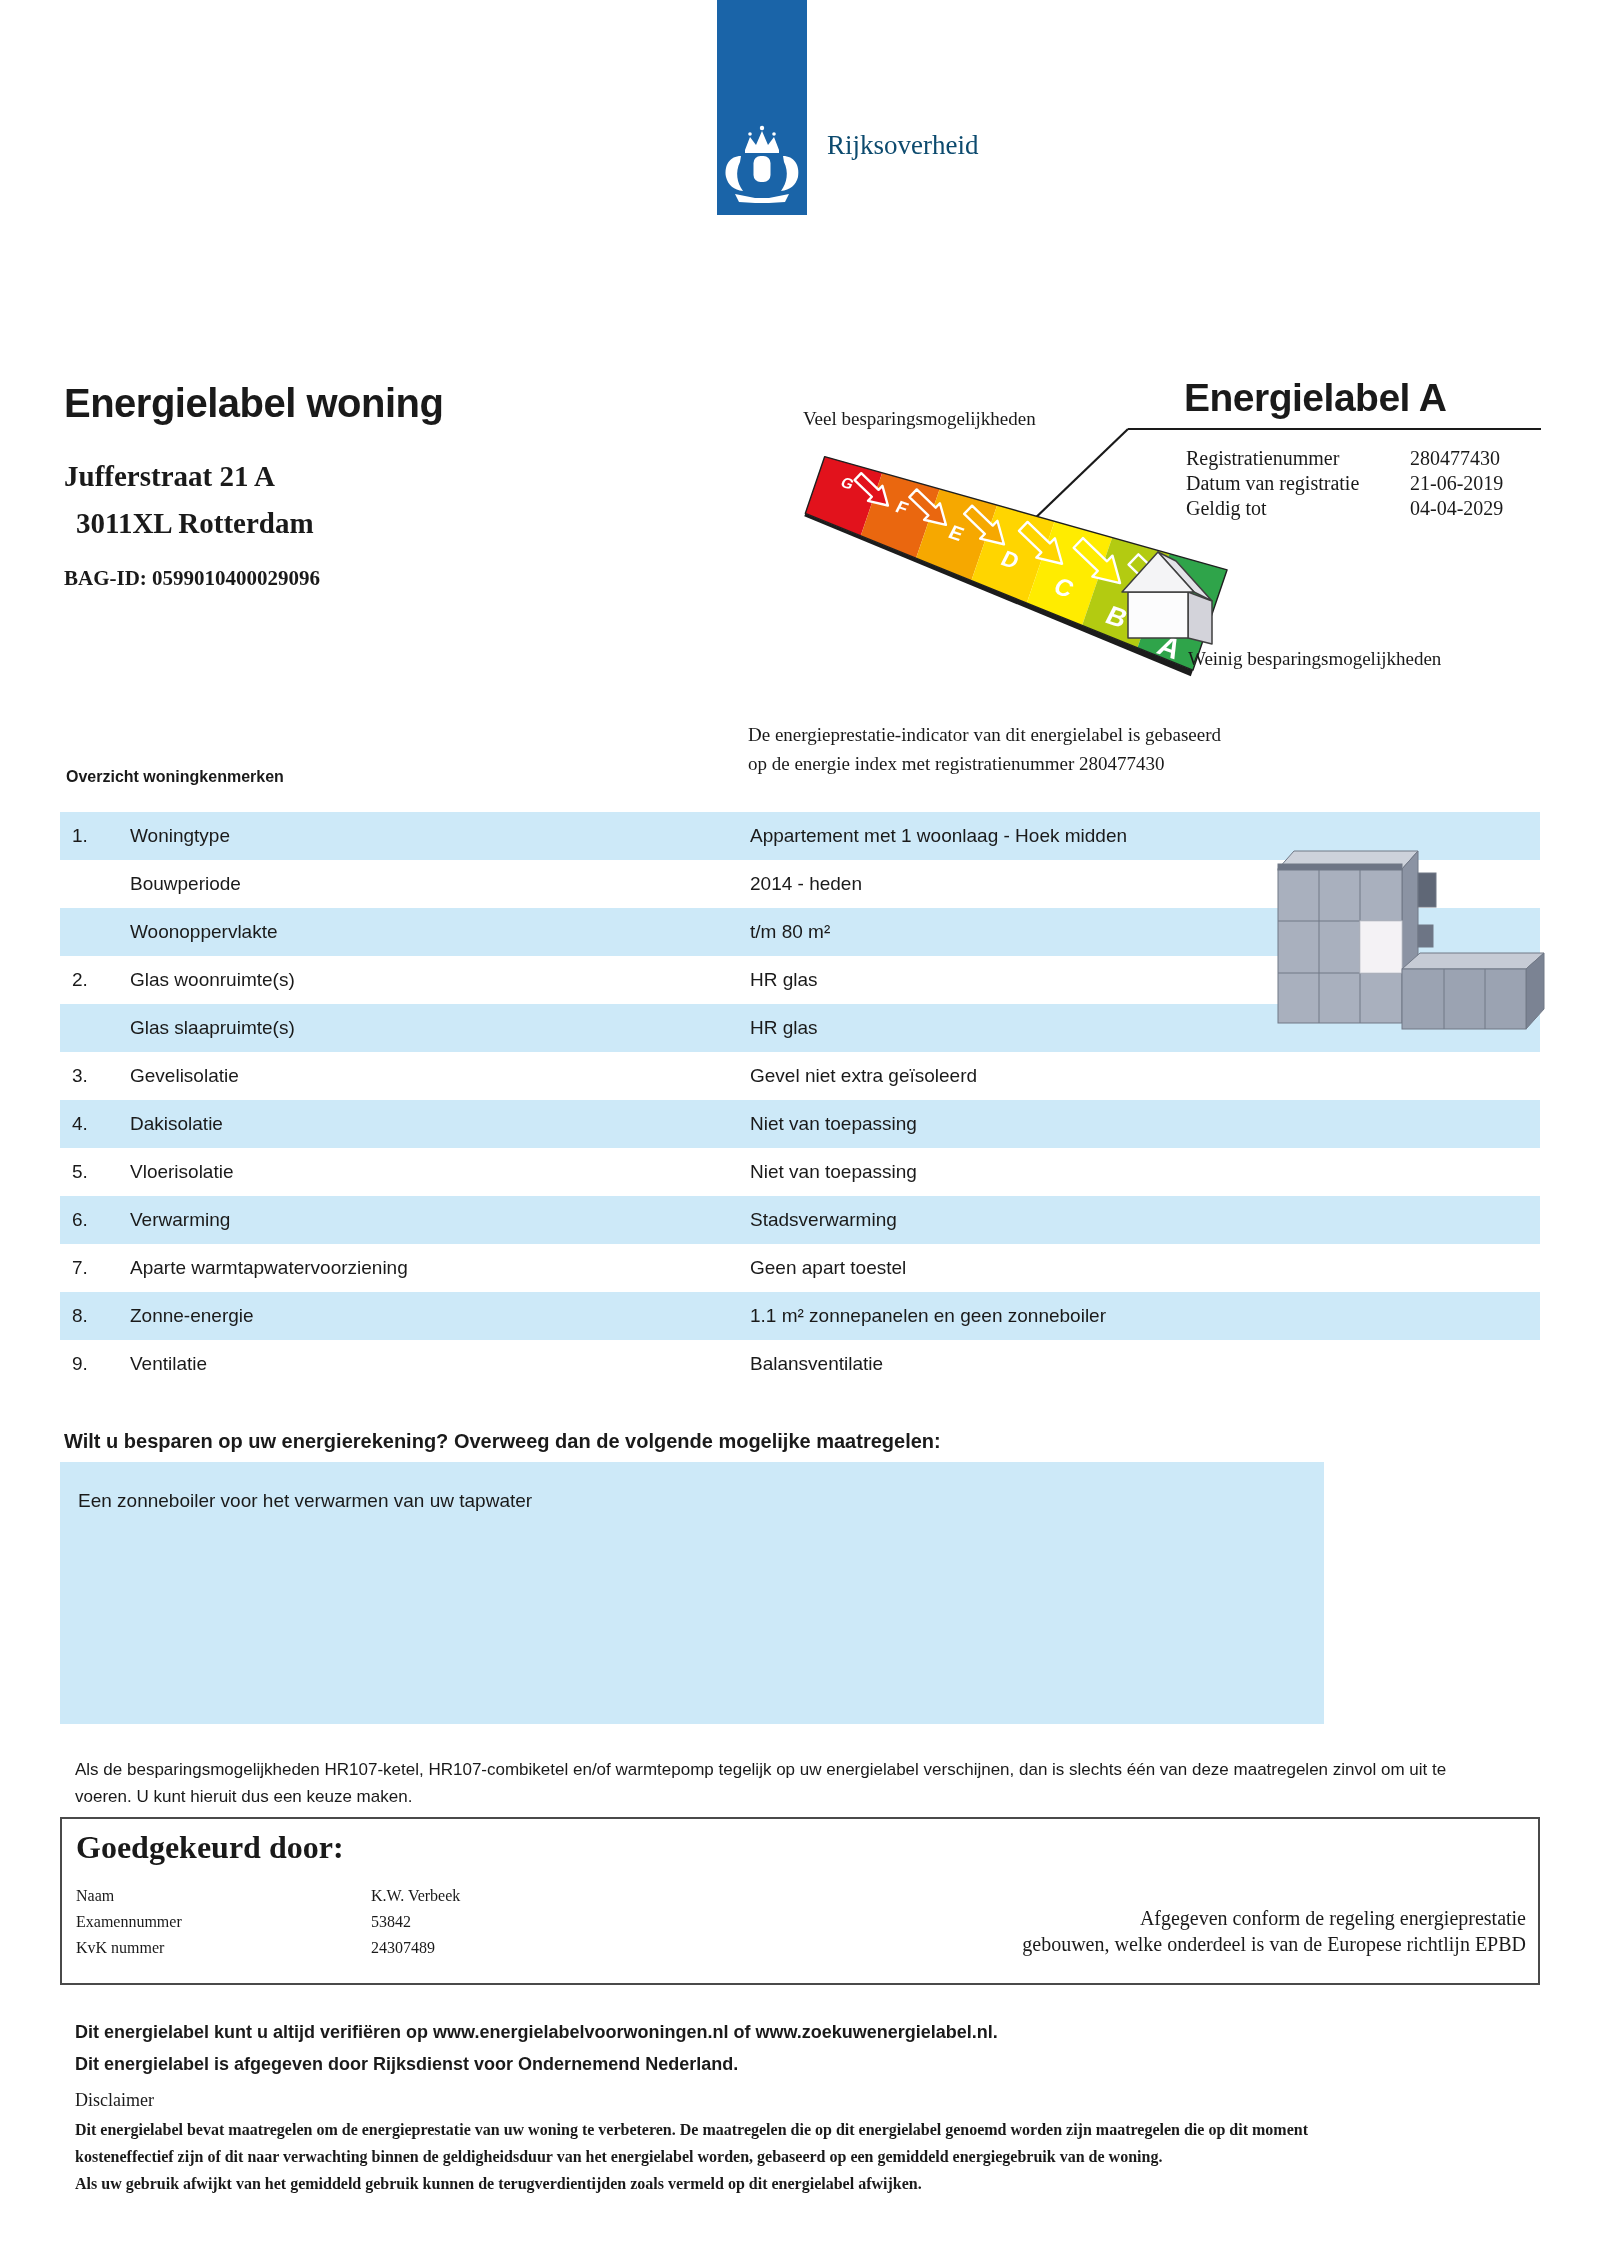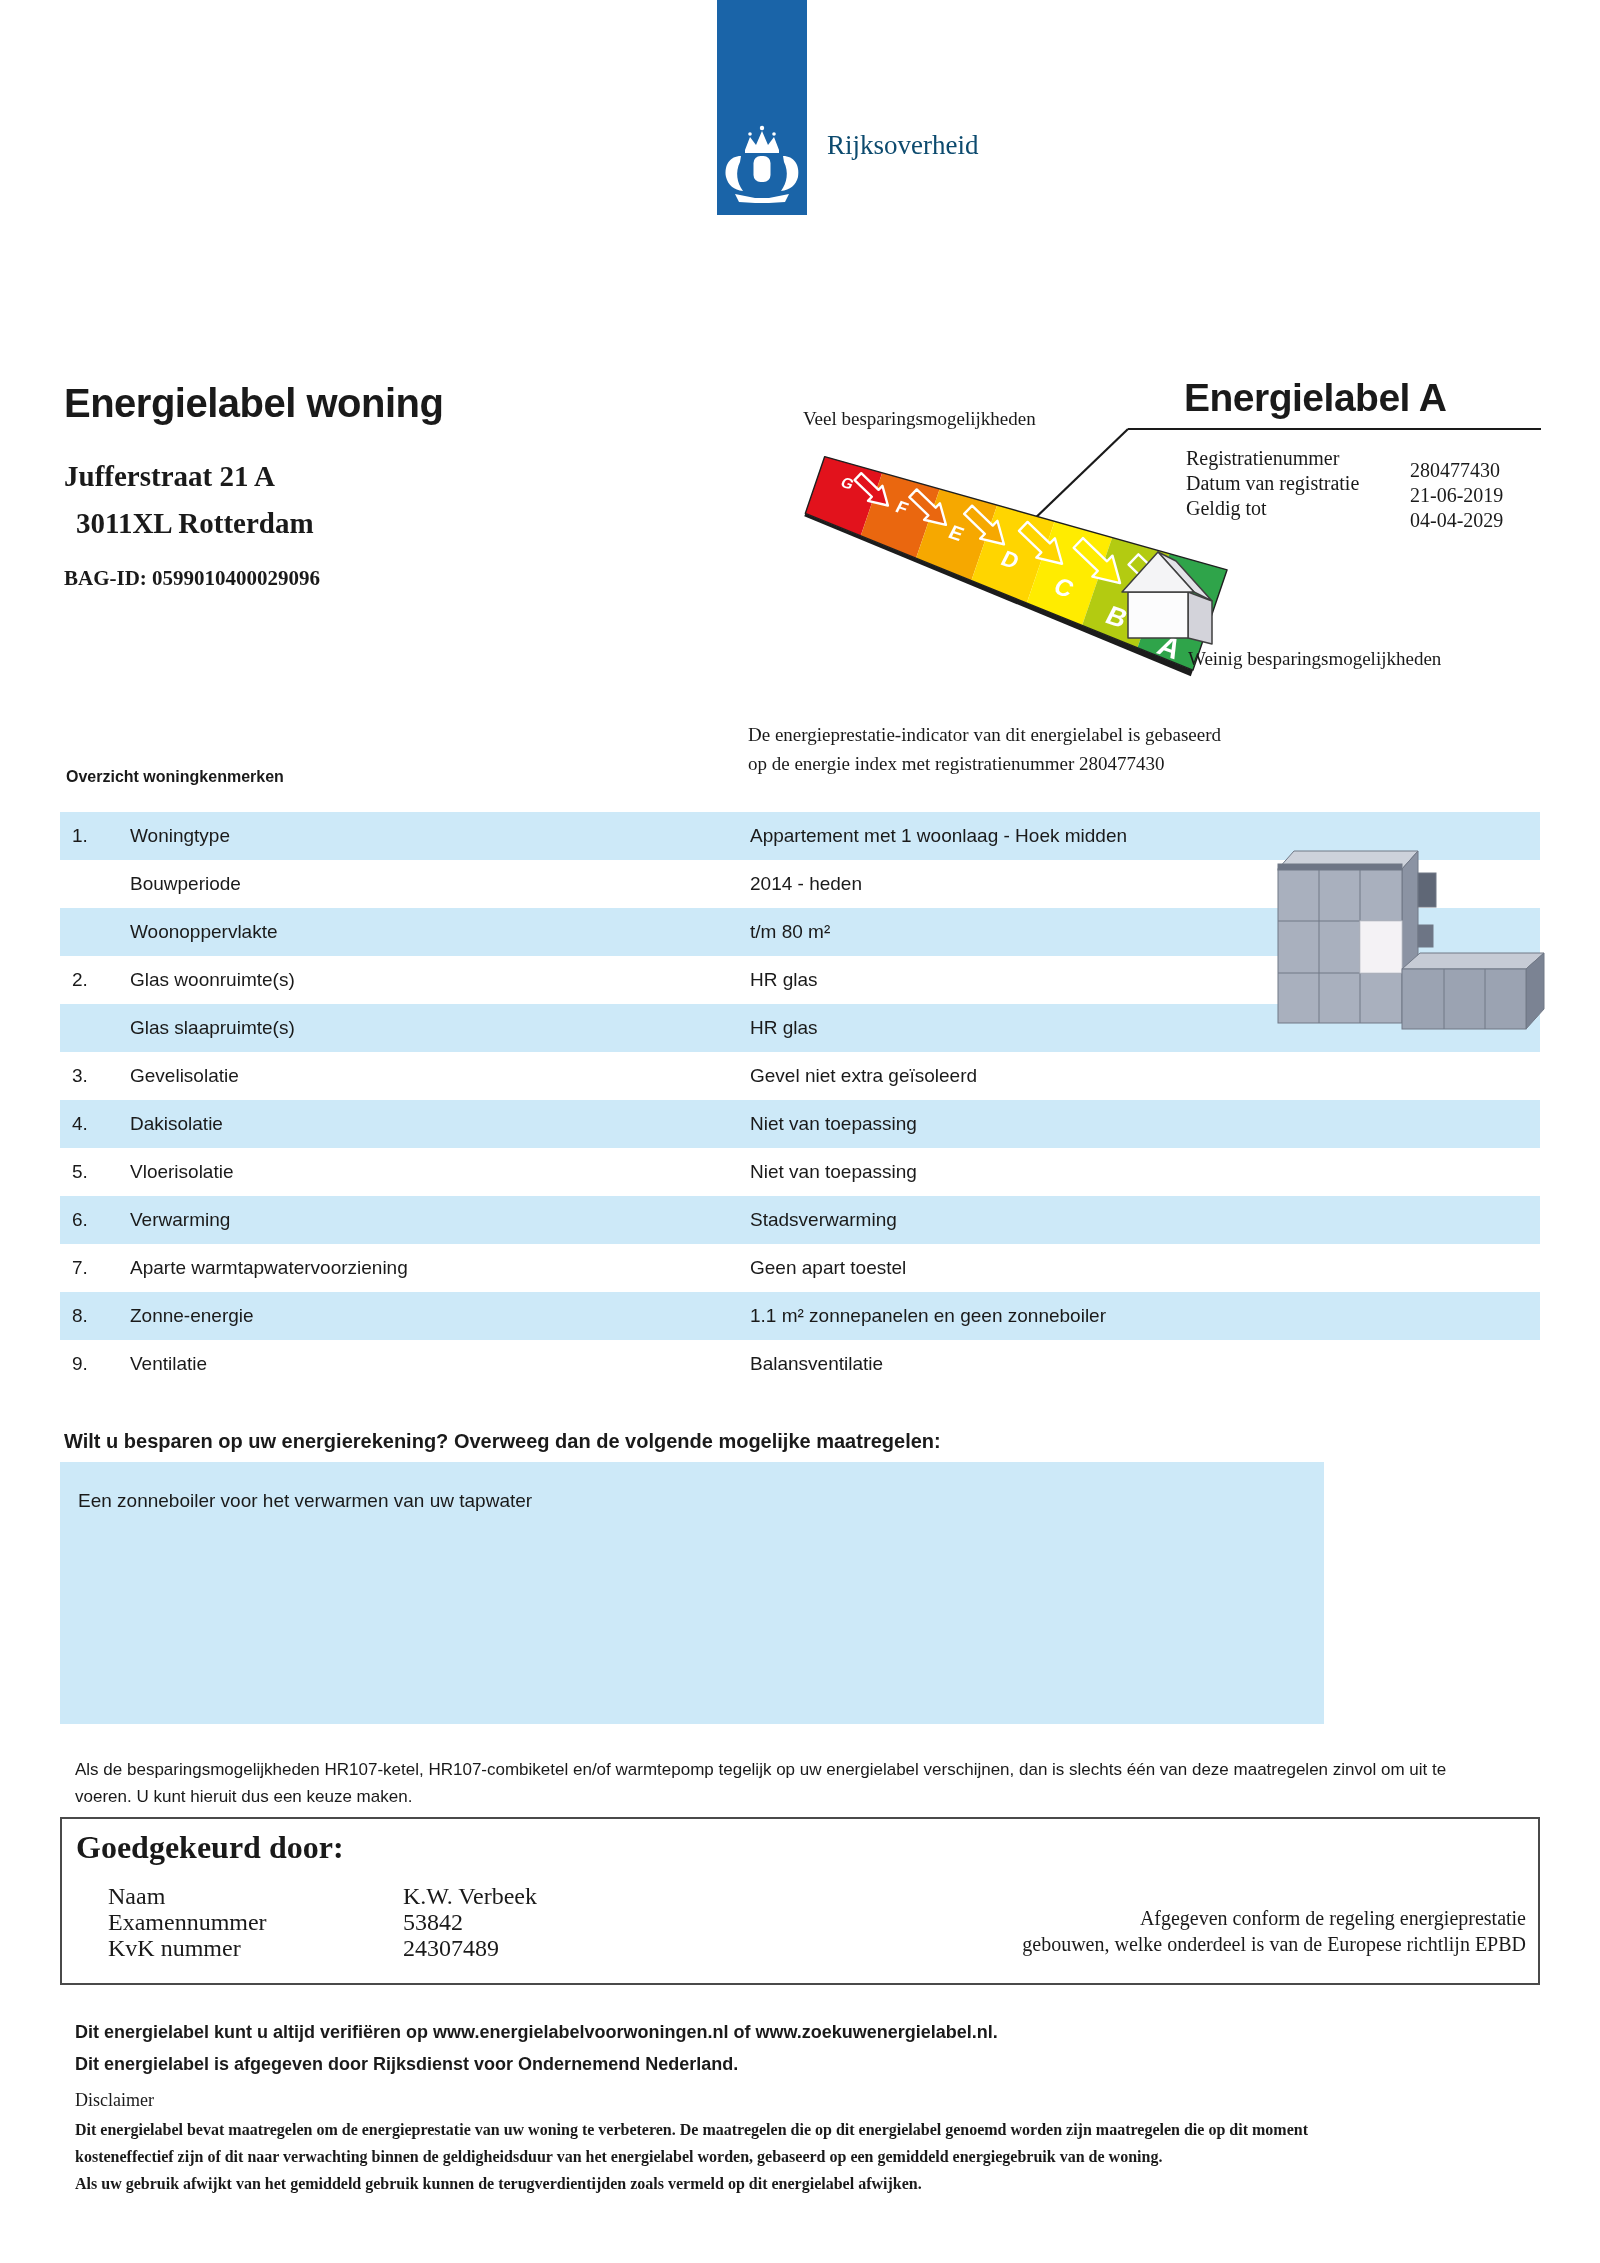--- a/index.html
+++ b/index.html
@@ -17,21 +17,21 @@
   .addr1{position:absolute;left:64px;top:460px;font-family:"Liberation Serif",serif;font-size:29px;font-weight:bold;}
   .addr2{position:absolute;left:76px;top:507px;font-family:"Liberation Serif",serif;font-size:29px;font-weight:bold;}
   .bagid{position:absolute;left:64px;top:566px;font-family:"Liberation Serif",serif;font-size:21px;font-weight:bold;text-align:right;}
 
   
   .veel{position:absolute;left:803px;top:408px;font-family:"Liberation Serif",serif;font-size:19px;}
   .weinig{position:absolute;left:1188px;top:648px;font-family:"Liberation Serif",serif;font-size:19px;}
   .label-name{position:absolute;left:1184px;top:376px;font-size:39px;font-weight:bold;letter-spacing:-0.5px;}
   .reg-list{position:absolute;left:1186px;top:446px;width:360px;font-family:"Liberation Serif",serif;font-size:20px;line-height:25px;}
   .reg-row{position:relative;height:25px;}
-  .reg-row .rv{position:absolute;left:224px;top:12px;font-family:Liberation Serif, serif;}
+  .reg-row .rv{position:absolute;left:224px;top:0;font-family:Liberation Serif, serif;}
   .basis{position:absolute;left:748px;top:720px;font-family:"Liberation Serif",serif;font-size:19px;line-height:29px;}
 
   
   .feat-head{position:absolute;left:66px;top:768px;font-size:16px;font-weight:bold;}
   .feat-table{position:absolute;left:60px;top:812px;width:1480px;}
   .frow{position:relative;height:48px;font-size:19px;line-height:48px;}
   .frow.shaded{background:var(--rowblue,#cde9f8);}
   .frow span{position:absolute;top:0;white-space:nowrap;}
   .fnum{left:12px;}
   .flabel{left:70px;}
@@ -39,21 +39,21 @@
 
   
   .advice-head{position:absolute;left:64px;top:1418px;font-size:20px;font-weight:bold;margin-top:12px;}
   .measure-box{position:absolute;left:60px;top:1462px;width:1248px;height:262px;background:var(--rowblue,#cde9f8);padding-left:16px;}
   .measure-item{position:absolute;left:18px;top:28px;font-size:19px;}
   .advice-note{position:absolute;left:75px;top:1756px;width:1470px;font-size:17px;line-height:27px;}
 
   
   .approval{position:absolute;left:60px;top:1817px;width:1480px;height:168px;border:2px solid #4a4a4a;box-sizing:border-box;}
   .approval-head{position:absolute;left:14px;top:10px;font-family:"Liberation Serif",serif;font-size:32px;font-weight:bold;}
-  .approval-fields{position:absolute;left:14px;top:64px;font-family:"Liberation Serif",serif;font-size:24px;line-height:26px;margin-left:32px;}
+  .approval-fields{position:absolute;left:14px;top:64px;font-family:"Liberation Serif",serif;font-size:16px;line-height:26px;}
   .afrow{position:relative;}
   .afrow .al{display:inline-block;width:295px;}
   .conform{position:absolute;right:12px;top:86px;text-align:right;font-family:"Liberation Serif",serif;font-size:20px;line-height:26px;}
 
   
   .issued{position:absolute;left:75px;top:2016px;font-size:18px;font-weight:bold;line-height:32px;}
   .disc-head{position:absolute;left:75px;top:2090px;font-family:"Liberation Serif",serif;font-size:18px;}
   .disc-body{position:absolute;left:75px;top:2116px;width:1480px;font-family:"Liberation Serif",serif;
              font-size:16px;font-weight:bold;line-height:27px;}
 </style>

